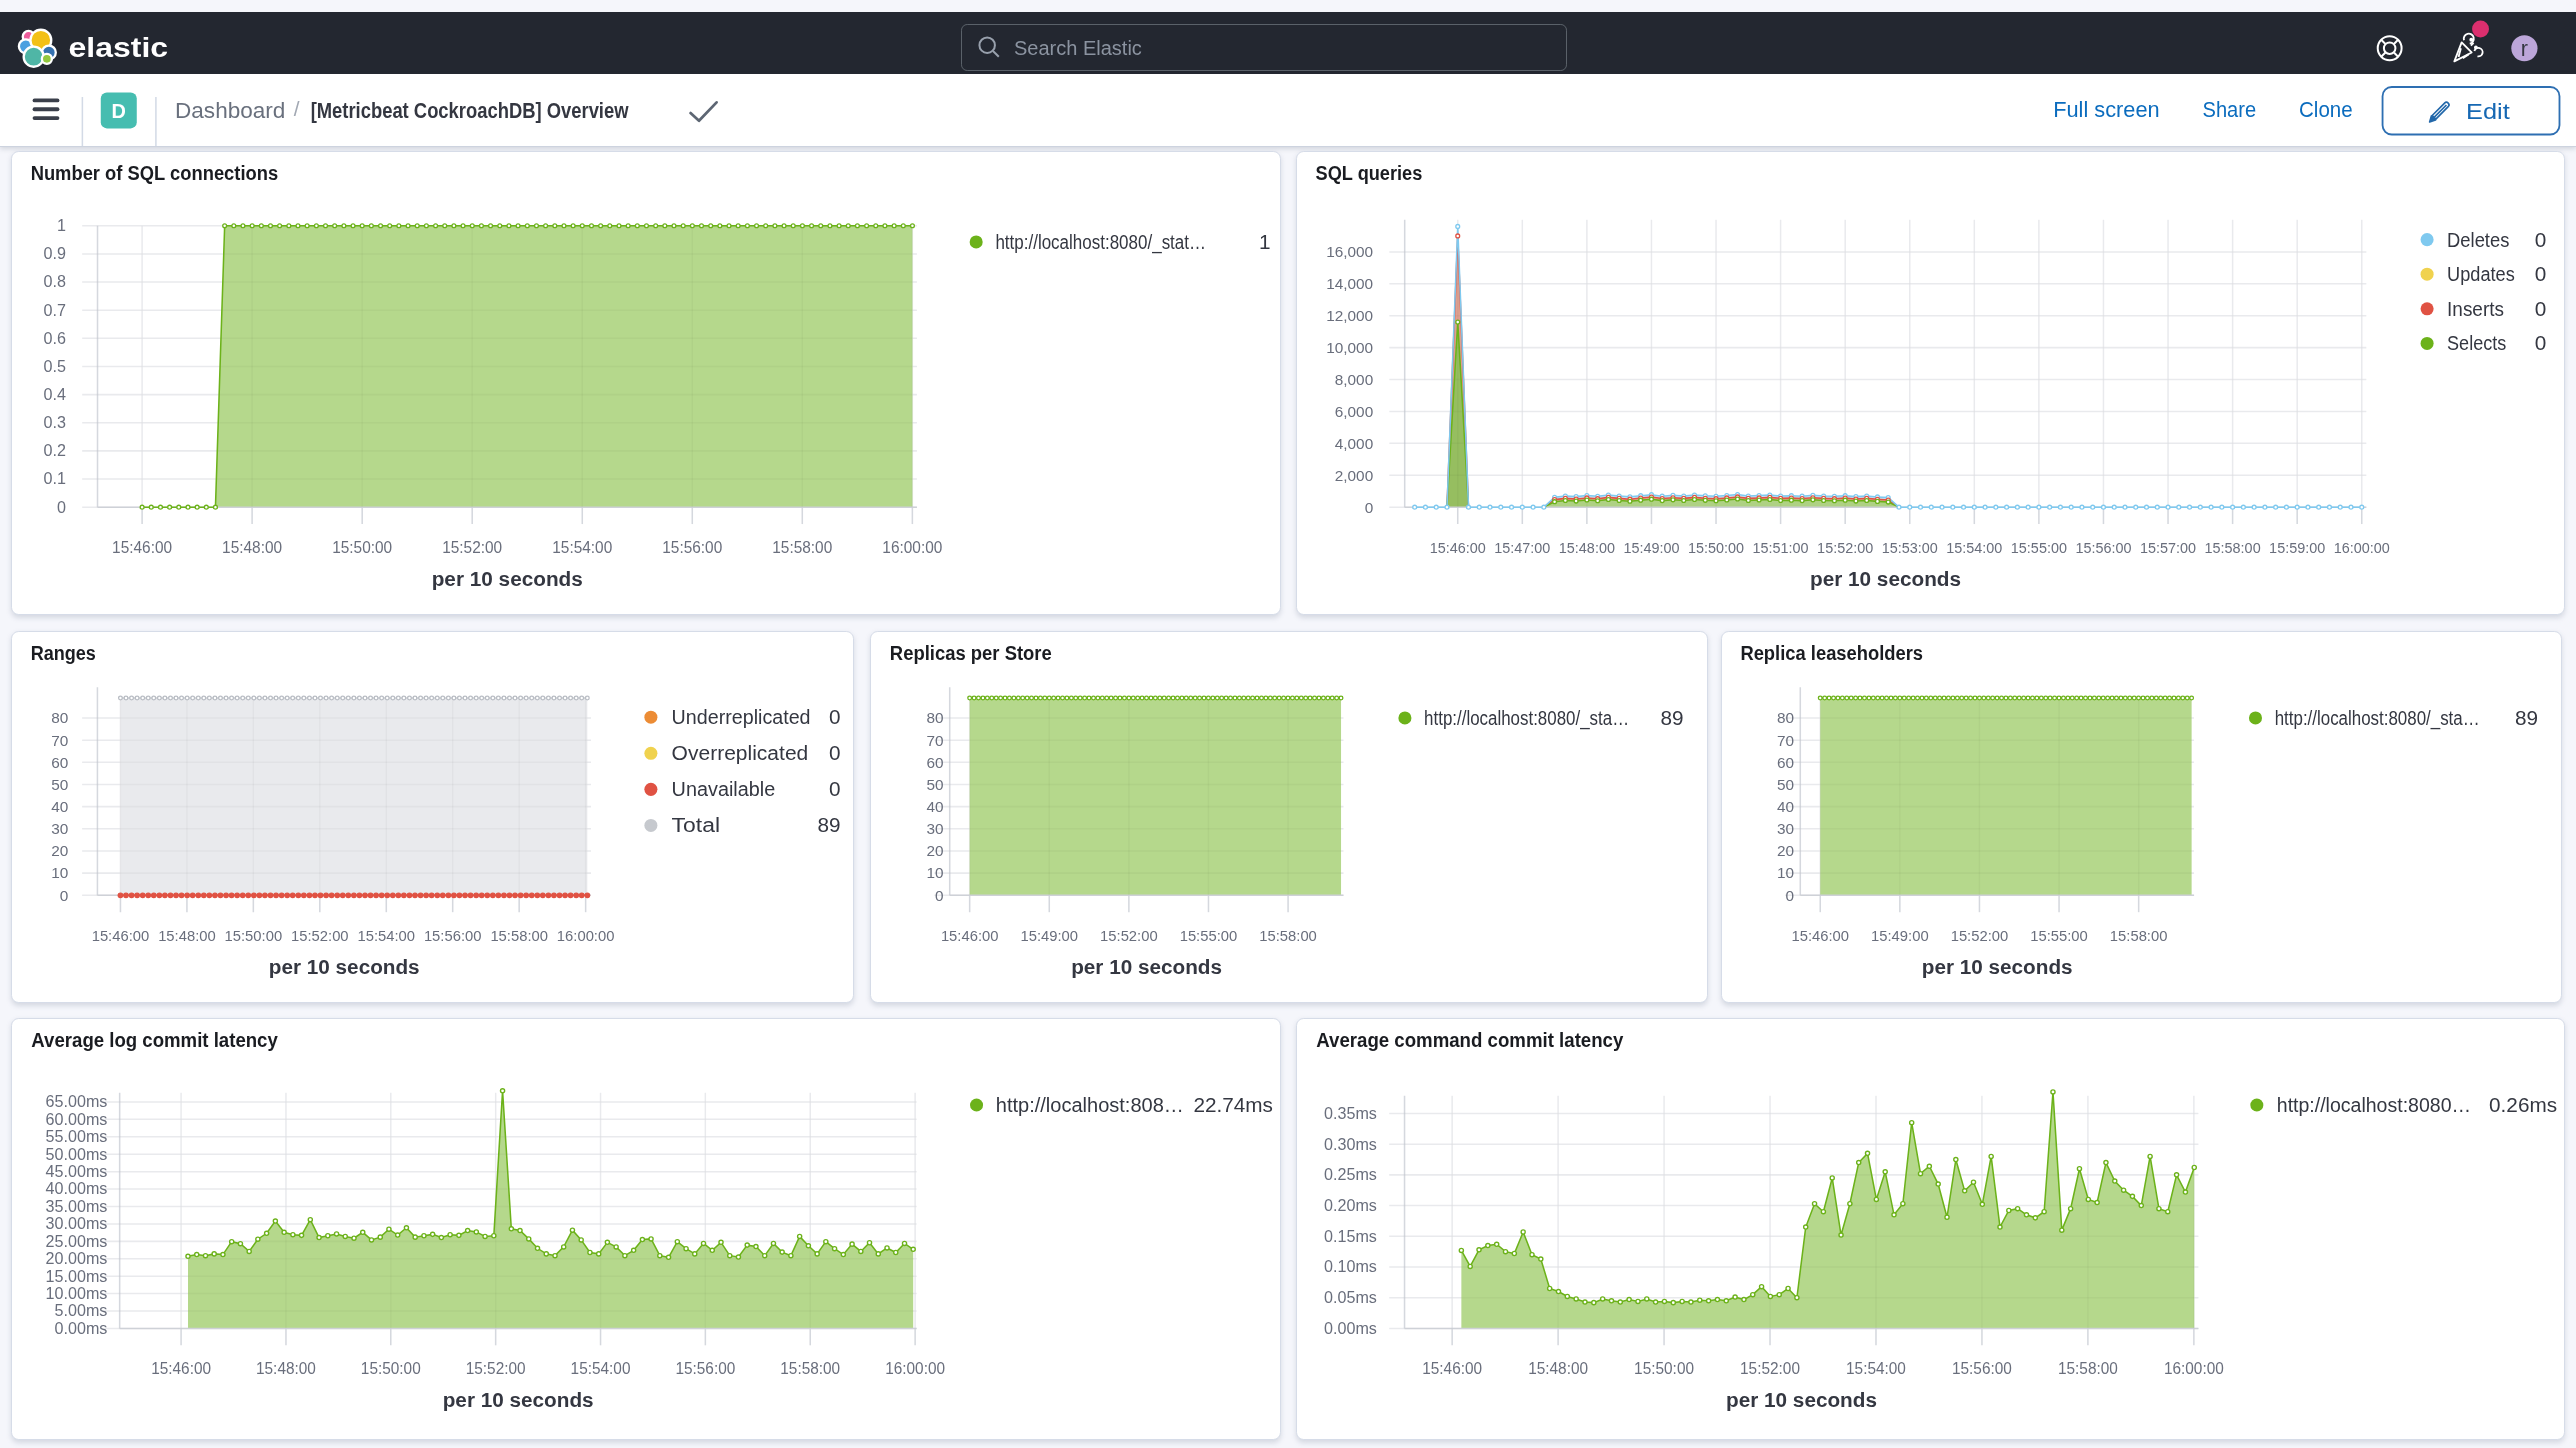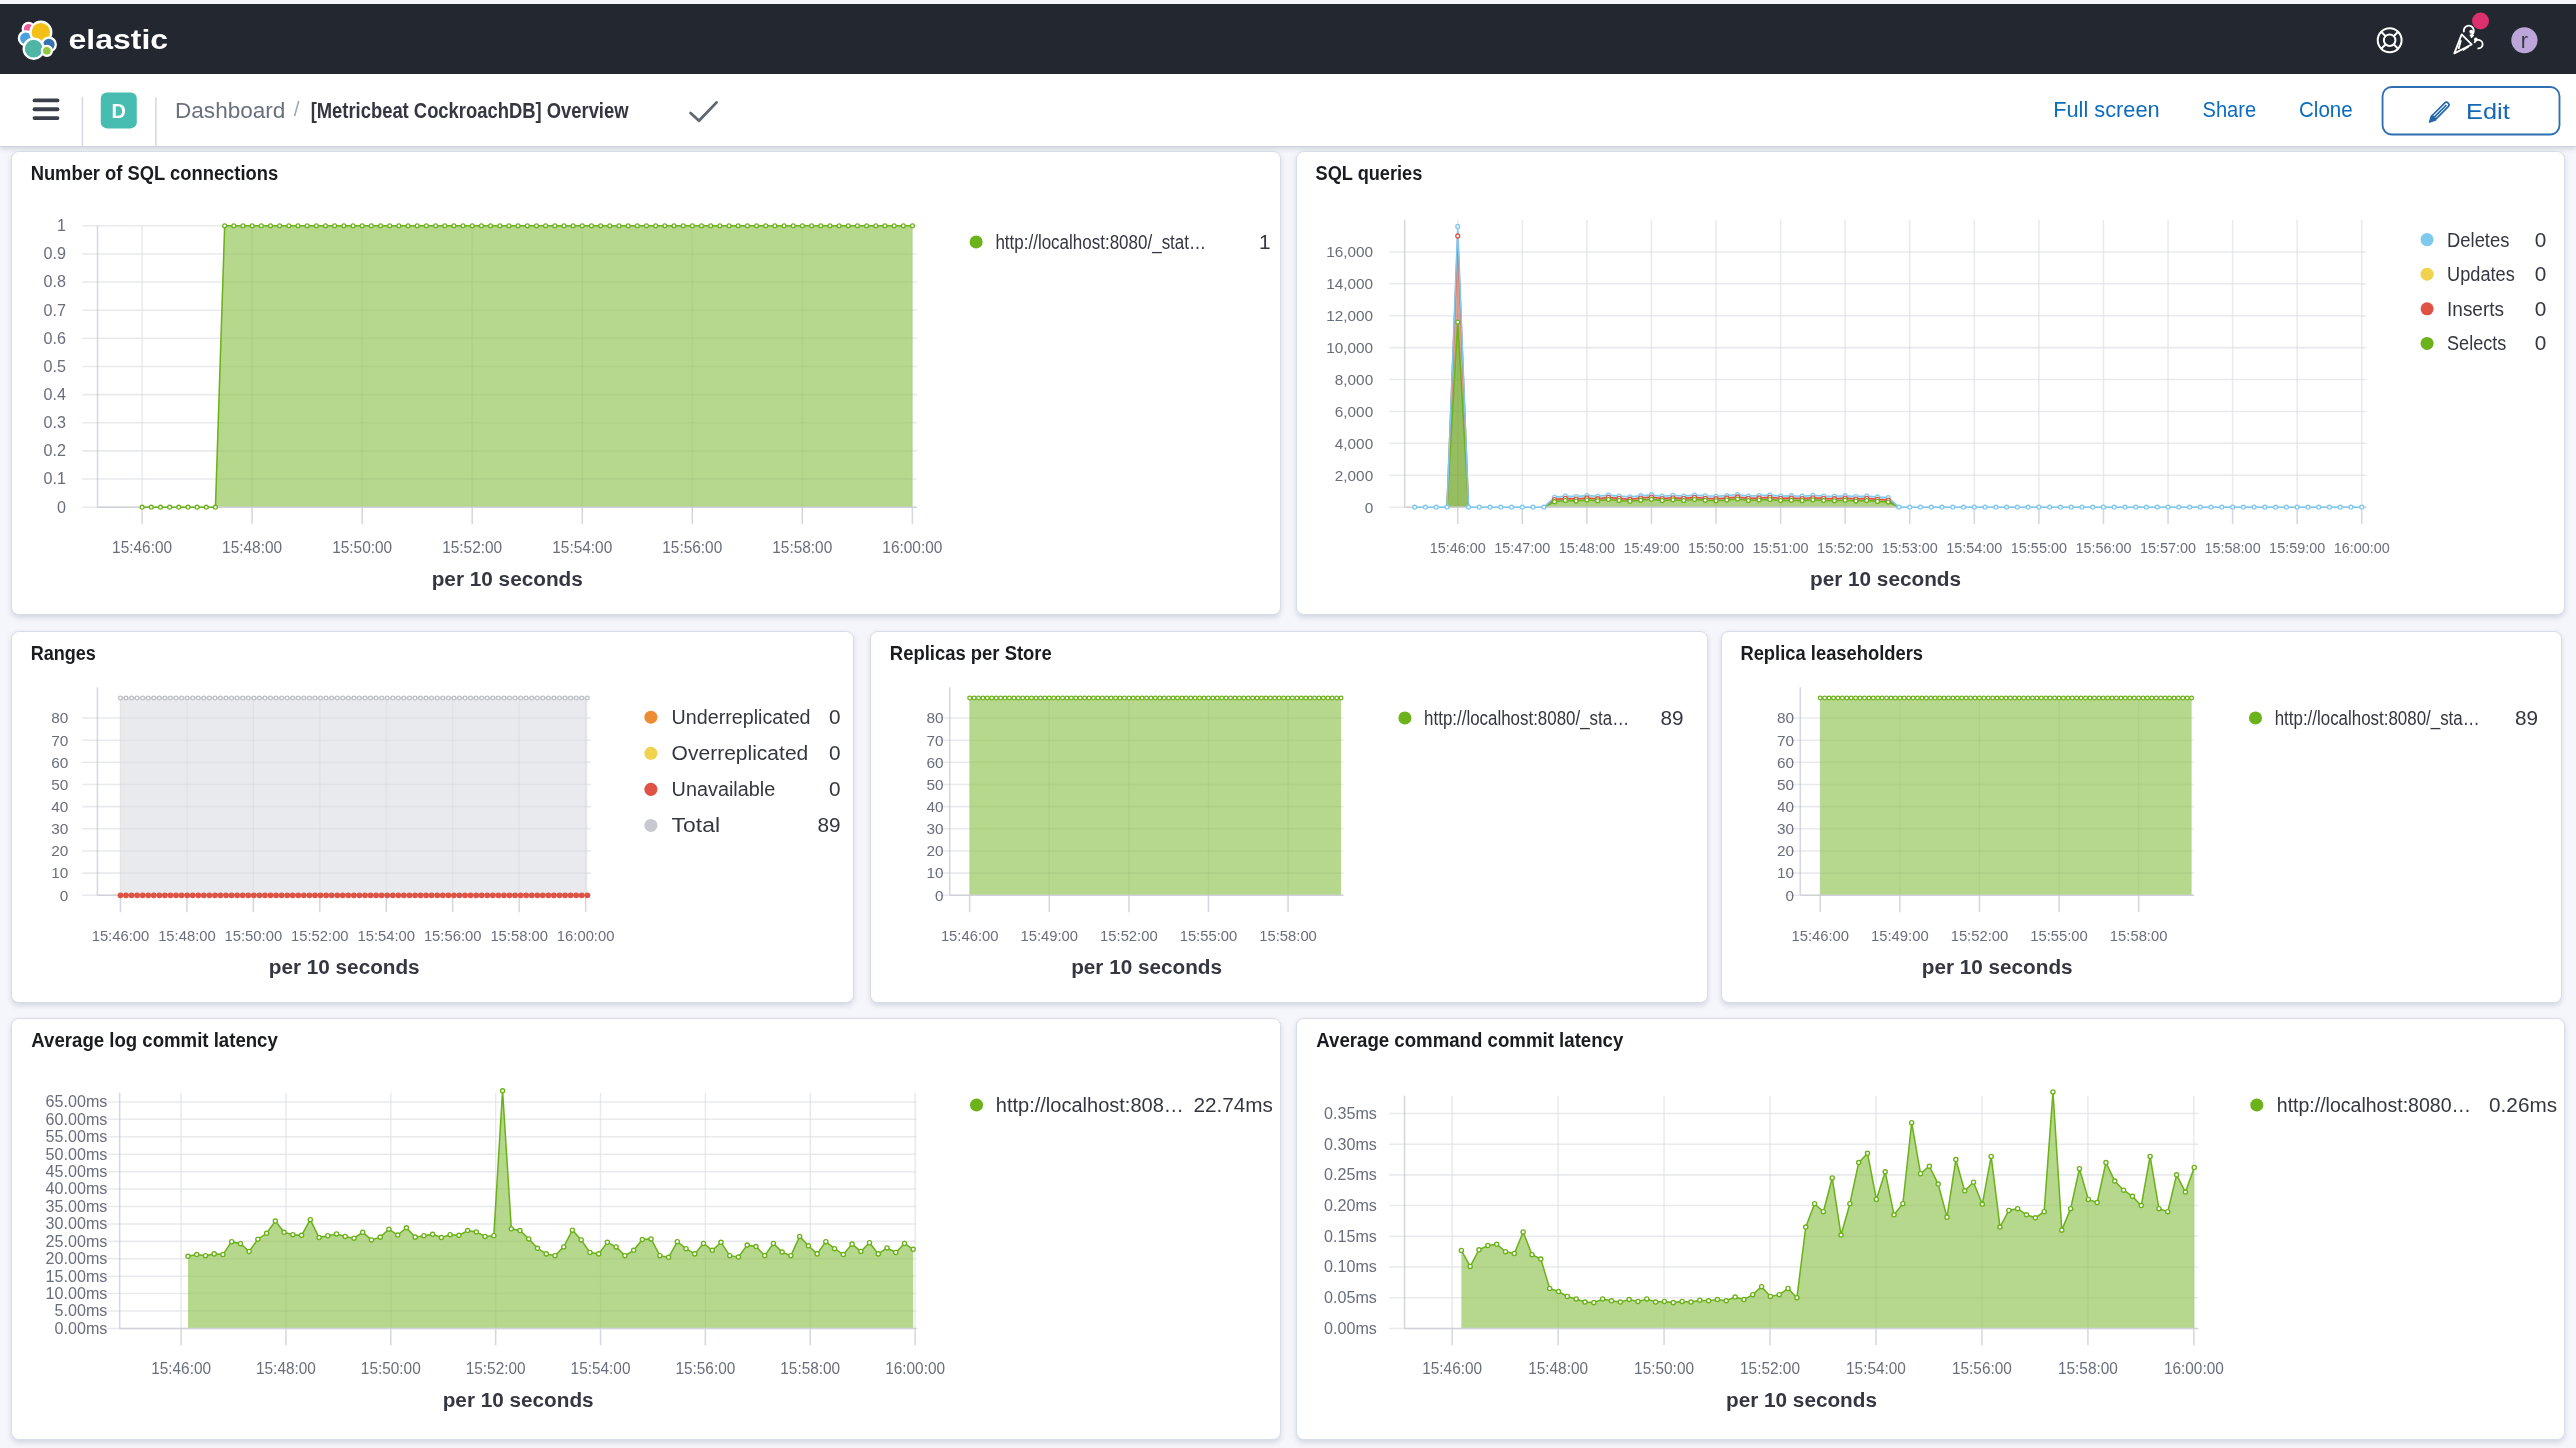--- a/index.html
+++ b/index.html
@@ -1,36 +1,43 @@
 <!DOCTYPE html>
 <html style="font-size:12.3px"><head><meta charset="utf-8"><title>[Metricbeat CockroachDB] Overview - Dashboard - Elastic</title>
 <style>
 * { margin:0; padding:0; }
 html,body { width:2576px; height:1448px; overflow:hidden; background:#f5f6fb;
   font-family:"Liberation Sans",sans-serif; }
-#hdr { position:absolute; left:0; top:4px; width:2576px; height:80px; background:#232730; }
+#hdr { position:absolute; left:0; top:12px; width:2576px; height:80px; background:#232730; }
 #nav { position:absolute; left:0; top:74px; width:2576px; height:72px; background:#fff;
   border-bottom:1.5px solid #cdd3df; box-shadow:0 2.3px 4.6px rgba(90,100,120,0.22); }
 svg.panel { position:absolute; background:#fff; border:1.5px solid #d6dce8; border-radius:7.7px;
   box-shadow:0 2.3px 5.4px rgba(104,118,140,0.22); box-sizing:border-box; }
 svg text { font-family:"Liberation Sans",sans-serif; }
 </style></head>
 <body>
 <div id="hdr">
     <svg width="185" height="74" viewBox="0 0 240 96" style="position:absolute;left:0;top:0">
 <g stroke="#fff" stroke-width="3">
 <circle cx="37" cy="32" r="7.5" fill="#ed5c9b"></circle>
 <circle cx="33.5" cy="44.5" r="9" fill="#4ba0e0"></circle>
 <circle cx="53" cy="36.5" r="13.5" fill="#f3c017"></circle>
 <circle cx="63.4" cy="52.6" r="9" fill="#3572b0"></circle>
 <circle cx="43.7" cy="58" r="13" fill="#4fb6a6"></circle>
 <circle cx="60.8" cy="60.8" r="6.5" fill="#93c83e"></circle>
 </g>
 <text x="89" y="59" font-size="37" font-weight="bold" fill="#fff" font-family="'Liberation Sans',sans-serif" textLength="129" lengthAdjust="spacingAndGlyphs">elastic</text>
 </svg>
+    <div style="position:absolute;left:961px;top:11.6px;width:606px;height:47px;border:1.5px solid #5a6169;border-radius:6.2px;box-sizing:border-box">
+<svg width="31" height="31" viewBox="0 0 40 40" style="position:absolute;left:12.3px;top:7px">
+<circle cx="17" cy="17" r="10" fill="none" stroke="#98a0ac" stroke-width="2.6"></circle>
+<line x1="24.5" y1="24.5" x2="32" y2="32" stroke="#98a0ac" stroke-width="2.6"></line>
+</svg>
+<span style="position:absolute;left:52px;top:12.3px;font-size:20px;color:#8b93a0">Search Elastic</span>
+</div>
     <svg width="231" height="74" viewBox="0 0 300 96" style="position:absolute;right:0;top:0">
 <g stroke="#fff" fill="none" stroke-width="2.6">
 <circle cx="58" cy="47" r="15.5"></circle>
 <circle cx="58" cy="47" r="7.5"></circle>
 <line x1="52.5" y1="41.5" x2="47" y2="36"></line>
         <line x1="63.5" y1="41.5" x2="69" y2="36"></line>
 <line x1="52.5" y1="52.5" x2="47" y2="58"></line>
         <line x1="63.5" y1="52.5" x2="69" y2="58"></line>
 </g>
 <g stroke="#fff" fill="none" stroke-width="2.4" stroke-linejoin="round">

